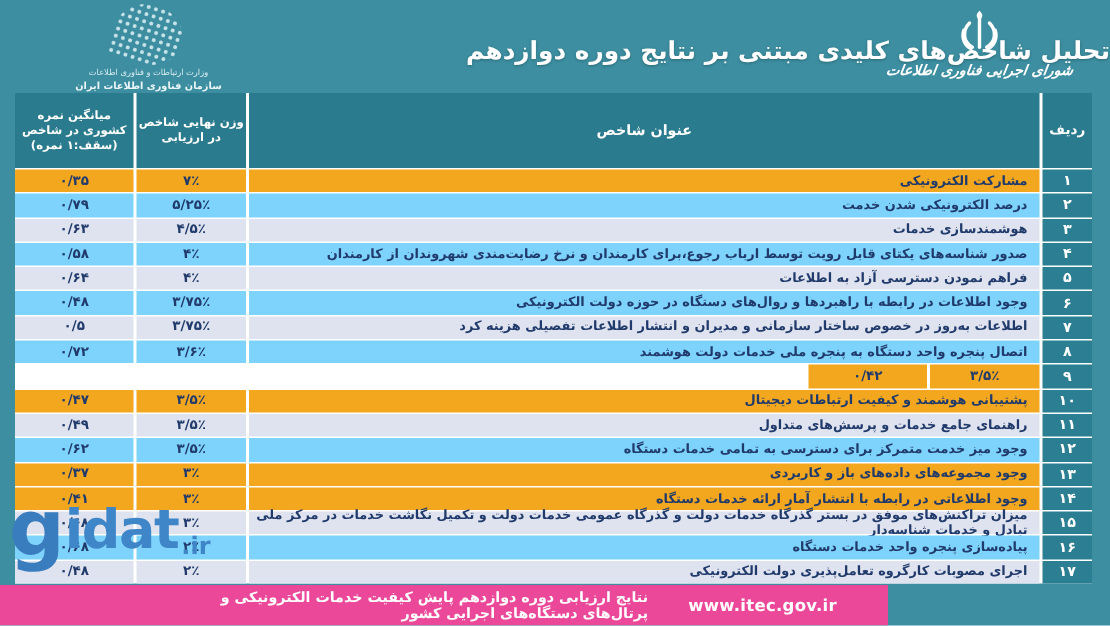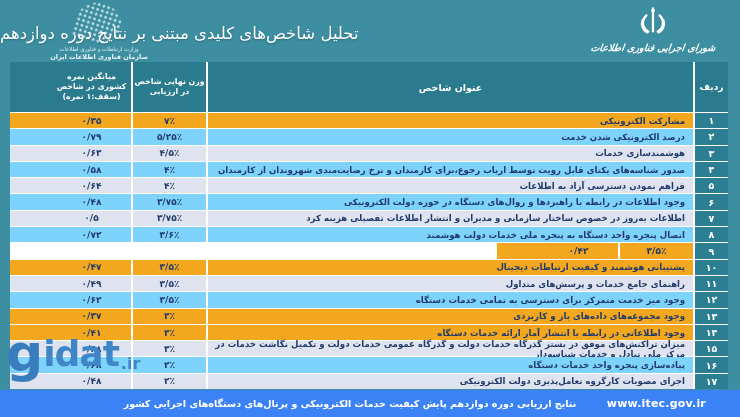--- a/index.html
+++ b/index.html
@@ -5,22 +5,22 @@
   html,body{margin:0;padding:0;}
   body{
     width:740px;height:417px;overflow:hidden;position:relative;
     background:#3c8ea0;
     font-family:"DejaVu Sans", sans-serif;
     -webkit-font-smoothing:antialiased;
   }
   
   .top{position:absolute;left:0;top:0;width:740px;height:62px;}
   .main-title{
-    position:absolute;left:0;right:0;top:24px;text-align:left;
-    color:#ffffff;font-weight:normal;font-size:16.5px;
+    position:absolute;left:0;right:0;top:24px;text-align:right;
+    color:#ffffff;font-weight:bold;font-size:16.5px;
     text-shadow:0 1px 2px rgba(0,0,0,.25);
     direction:rtl;
   }
   .org-left{position:absolute;left:44px;top:3px;width:110px;text-align:center;direction:rtl;}
   .dotlogo{
     width:46px;height:40px;margin:0 auto;
     background:radial-gradient(#d8edf1 1.1px, transparent 1.5px) 0 0/5px 5px;
     border-radius:60% 60% 60% 4% ;
     transform:rotate(18deg);
     opacity:.9;
@@ -39,32 +39,32 @@
     background:#ffffff;
     display:flex;flex-direction:column;gap:1px;
   }
   .trow{display:flex;direction:rtl;gap:2px;flex:1;min-height:0;}
   .trow.head{flex:0 0 50px;}
   .cell{display:flex;align-items:center;justify-content:center;}
   .c-num{flex:0 0 33px;background:#2c7e92;color:#fff;font-weight:bold;font-size:9.5px;}
   .c-title{flex:1 1 auto;justify-content:flex-start;padding:0 8px 0 4px;
            color:#203a6b;font-weight:bold;font-size:8.6px;text-align:right;}
   .c-weight{flex:0 0 73px;color:#203a6b;font-weight:bold;font-size:9px;}
-  .c-score{flex:0 0 79px;color:#203a6b;font-weight:bold;font-size:9px;padding-left:42px;}
+  .c-score{flex:0 0 79px;color:#203a6b;font-weight:bold;font-size:9px;}
   .head .cell{background:#2b7b8e;color:#ffffff;font-weight:bold;justify-content:center;text-align:center;}
   .head .c-title{font-size:9.5px;padding:0;}
   .head .c-num{font-size:9px;background:#2b7b8e;}
   .head .c-weight,.head .c-score{font-size:7.8px;line-height:1.3;white-space:pre-line;}
   .trow.odd  .c-title,.trow.odd  .c-weight,.trow.odd  .c-score{background:#dfe3ef;}
   .trow.even .c-title,.trow.even .c-weight,.trow.even .c-score{background:#7dd3fc;}
   .trow.hl   .c-title,.trow.hl   .c-weight,.trow.hl   .c-score{background:#f2a71f;}
   
   .footer{
-    position:absolute;left:0;bottom:0;width:740px;height:27px;
-    background:#3b82f6;color:#fff;
+    position:absolute;left:0;bottom:0;width:592px;height:27px;
+    background:#ec4899;color:#fff;
   }
   .footer .ftext{
     position:absolute;left:120px;right:160px;top:0;bottom:0;
     display:flex;align-items:center;justify-content:center;
     direction:rtl;font-size:9.5px;font-weight:bold;
   }
   .footer .furl{
     position:absolute;right:34px;top:0;bottom:0;display:flex;align-items:center;
     font-size:11px;font-weight:bold;letter-spacing:.2px;
   }

